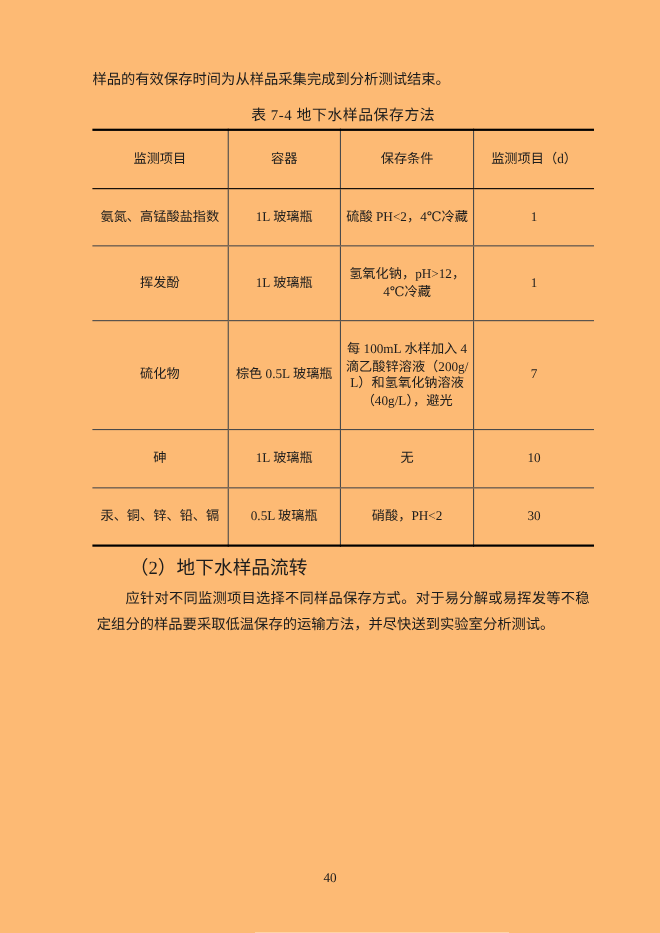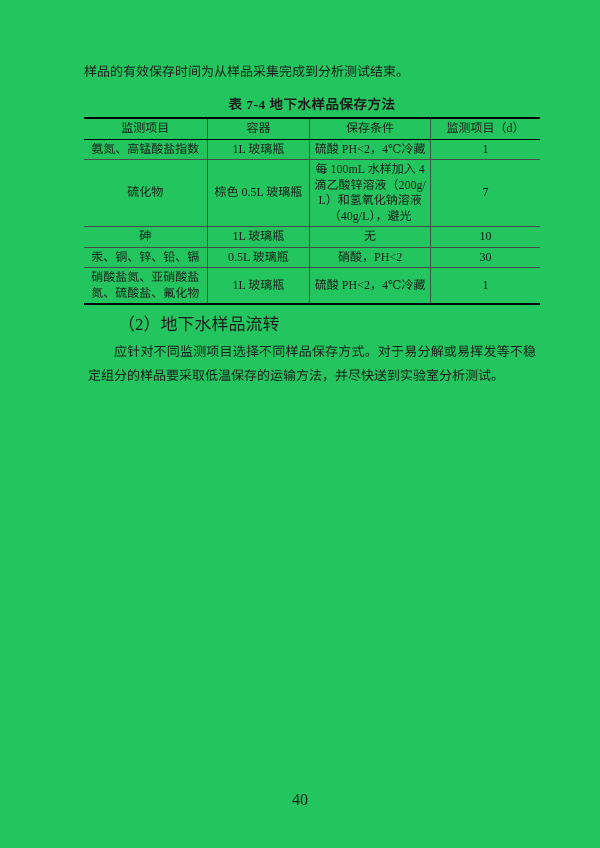--- a/index.html
+++ b/index.html
@@ -1,53 +1,53 @@
 <!DOCTYPE html>
 <html lang="zh-CN"><head>
 <meta charset="utf-8">
 <style>
   html, body { margin: 0; padding: 0; background: #ffffff; }
   .page {
     position: relative;
     width: 600px;
     height: 848px;
-    background: #22c55e;
+    background: #fdba74;
     box-sizing: border-box;
     padding: 62px 60px 0 84px;
     font-family: "Liberation Serif", "DejaVu Serif", serif;
     color: #1c1c1c;
     overflow: hidden;
   }
   .intro {
     margin: 0;
     font-size: 13px;
     line-height: 20px;
     text-align: justify;
   }
   .table-title {
     margin: 11px 0 4px 0;
     text-align: center;
-    font-weight: bold;
+    font-weight: normal;
     font-size: 13.5px;
     letter-spacing: 0.5px;
   }
   table.preserve {
     width: 100%;
     border-collapse: collapse;
     table-layout: fixed;
     font-size: 12px;
     border-top: 2px solid #000;
     border-bottom: 2px solid #000;
   }
   table.preserve th, table.preserve td {
     border-bottom: 1px solid #4a4a4a;
     border-left: 1px solid #4a4a4a;
     text-align: center;
     vertical-align: middle;
-    padding: 2px 2px;
+    padding: 18px 2px;
     line-height: 15.5px;
     font-weight: normal;
     word-break: break-all;
   }
   table.preserve th:first-child, table.preserve td:first-child { border-left: none; }
   table.preserve thead th { border-bottom: 1px solid #000; }
   .col-item { width: 27%; }
   .col-container { width: 22.5%; }
   .col-condition { width: 26.5%; }
   .col-time { width: 24%; }
@@ -63,21 +63,21 @@
     line-height: 23.4px;
     text-indent: 2em;
     text-align: justify;
   }
   .page-number {
     position: absolute;
     left: 0;
     right: 0;
     top: 791px;
     text-align: center;
-    font-size: 16px;
+    font-size: 12px;
     color: #1c1c1c;
   }
 </style>
 </head>
 <body>
 
 <div class="page">
 
   <p class="intro">样品的有效保存时间为从样品采集完成到分析测试结束。</p>
 
@@ -99,43 +99,43 @@
       </tr>
     </thead>
     <tbody>
       <tr>
         <td>氨氮、高锰酸盐指数</td>
         <td>1L 玻璃瓶</td>
         <td>硫酸 PH&lt;2，4℃冷藏</td>
         <td>1</td>
       </tr>
       <tr>
+        <td>挥发酚</td>
+        <td>1L 玻璃瓶</td>
+        <td>氢氧化钠，pH&gt;12，4℃冷藏</td>
+        <td>1</td>
+      </tr>
+      <tr>
         <td>硫化物</td>
         <td>棕色 0.5L 玻璃瓶</td>
         <td>每 100mL 水样加入 4 滴乙酸锌溶液（200g/L）和氢氧化钠溶液（40g/L），避光</td>
         <td>7</td>
       </tr>
       <tr>
         <td>砷</td>
         <td>1L 玻璃瓶</td>
         <td>无</td>
         <td>10</td>
       </tr>
       <tr>
         <td>汞、铜、锌、铅、镉</td>
         <td>0.5L 玻璃瓶</td>
         <td>硝酸，PH&lt;2</td>
         <td>30</td>
       </tr>
-      <tr>
-        <td>硝酸盐氮、亚硝酸盐氮、硫酸盐、氟化物</td>
-        <td>1L 玻璃瓶</td>
-        <td>硫酸 PH&lt;2，4℃冷藏</td>
-        <td>1</td>
-      </tr>
     </tbody>
   </table>
 
   <p class="section-heading">（2）地下水样品流转</p>
   <p class="para">应针对不同监测项目选择不同样品保存方式。对于易分解或易挥发等不稳定组分的样品要采取低温保存的运输方法，并尽快送到实验室分析测试。</p>
 
   <div class="page-number">40</div>
 
 </div>
 

